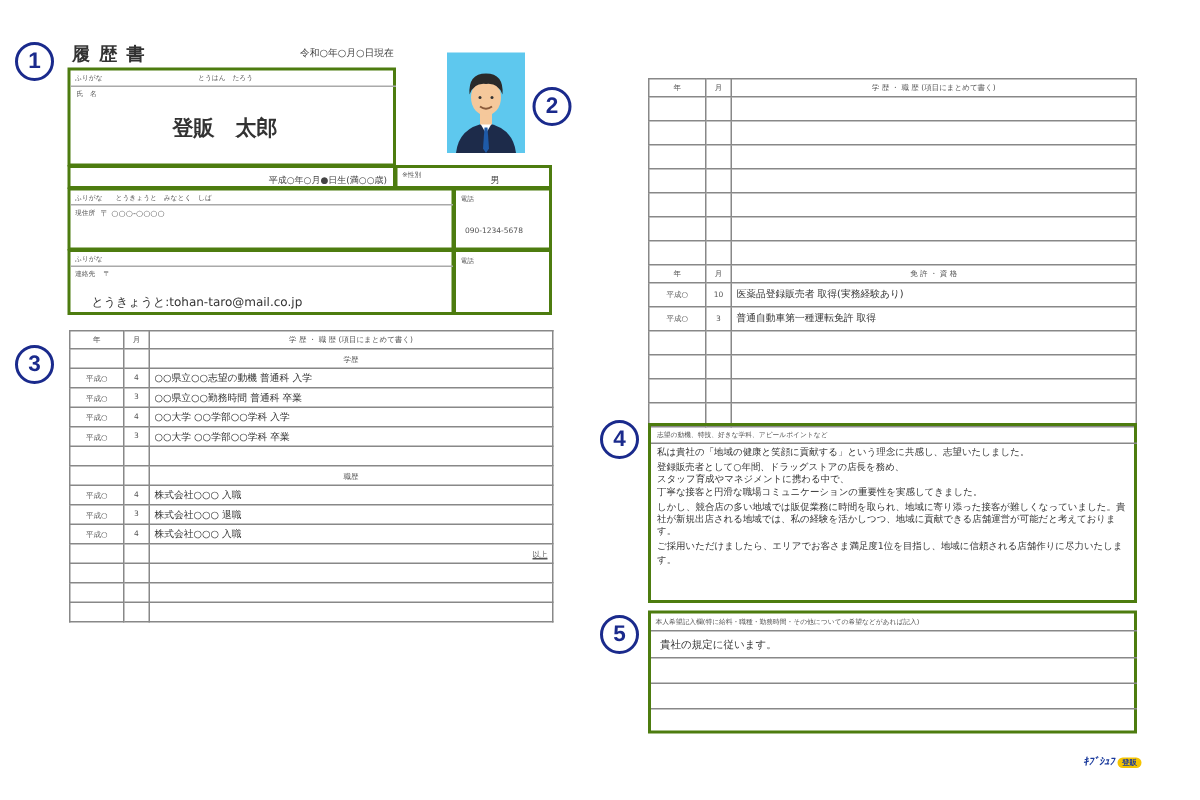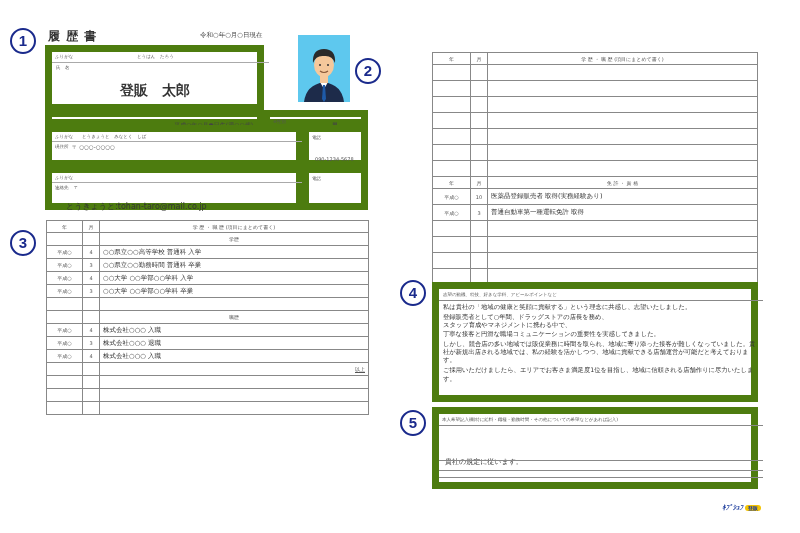--- a/index.html
+++ b/index.html
@@ -1,19 +1,19 @@
 <!DOCTYPE html>
 <html><head>
 <meta charset="utf-8">
 <style>
   html,body{margin:0;padding:0;}
   body{width:800px;height:533px;background:#fff;position:relative;overflow:hidden;font-family:"DejaVu Sans",sans-serif;color:#333;}
   .abs{position:absolute;}
   .badge{position:absolute;width:22px;height:22px;border:2px solid #1a2a8c;border-radius:50%;color:#1a2a8c;font-weight:bold;font-size:15px;line-height:22px;text-align:center;font-family:"Liberation Sans",sans-serif;}
-  .box{position:absolute;border:7px solid #4d7c0f;box-sizing:border-box;}
+  .box{position:absolute;border:2px solid #4d7c0f;box-sizing:border-box;}
   .tiny{font-size:4.5px;color:#555;}
   .small{font-size:6px;color:#444;}
   table.hist{position:absolute;border-collapse:collapse;table-layout:fixed;}
   table.hist td{border:1px solid #888;font-size:6.5px;padding:0 3px;height:12px;color:#333;white-space:nowrap;overflow:hidden;}
   table.hist td.y{text-align:center;font-size:5px;color:#555;}
   table.hist td.m{text-align:center;font-size:5px;color:#555;}
   table.hist td.c{text-align:center;font-size:5px;color:#555;}
   table.hist tr.head td{height:11px;font-size:5px;text-align:center;color:#555;}
   table.hist td.r{text-align:right;font-size:5px;text-decoration:underline;color:#555;}
   .motiv p{margin:0 0 2px 0;font-size:6.3px;line-height:8.2px;color:#333;}
@@ -96,21 +96,21 @@
     <td>学 歴 ・ 職 歴 (項目にまとめて書く)</td>
   </tr>
   <tr>
         <td class="y"></td>
         <td class="m"></td>
         <td class="c">学歴</td>
       </tr>
   <tr>
         <td class="y">平成○</td>
         <td class="m">4</td>
-        <td>○○県立○○高等学校 普通科 入学</td>
+        <td>○○県立○○志望の動機 普通科 入学</td>
       </tr>
   <tr>
         <td class="y">平成○</td>
         <td class="m">3</td>
         <td>○○県立○○勤務時間 普通科 卒業</td>
       </tr>
   <tr>
         <td class="y">平成○</td>
         <td class="m">4</td>
         <td>○○大学 ○○学部○○学科 入学</td>
@@ -264,21 +264,21 @@
 丁寧な接客と円滑な職場コミュニケーションの重要性を実感してきました。</p>
     <p>しかし、競合店の多い地域では販促業務に時間を取られ、地域に寄り添った接客が難しくなっていました。貴社が新規出店される地域では、私の経験を活かしつつ、地域に貢献できる店舗運営が可能だと考えております。</p>
     <p>ご採用いただけましたら、エリアでお客さま満足度1位を目指し、地域に信頼される店舗作りに尽力いたします。</p>
   </div>
 </div>
 
 <div class="box" style="left:432px;top:407px;width:326px;height:82px;">
   <div class="abs" style="left:0;top:0;width:324px;height:11px;border-bottom:1px solid #888;">
     <span class="abs tiny" style="left:3px;top:3px;">本人希望記入欄(特に給料・職種・勤務時間・その他についての希望などがあれば記入)</span>
   </div>
-  <div class="abs" style="left:0;top:12px;width:324px;height:17px;border-bottom:1px solid #888;margin-top:27px;">
+  <div class="abs" style="left:0;top:12px;width:324px;height:17px;border-bottom:1px solid #888;">
     <span class="abs" style="left:6px;top:4px;font-size:7px;color:#333;">貴社の規定に従います。</span>
   </div>
   <div class="abs" style="left:0;top:30px;width:324px;height:16px;border-bottom:1px solid #888;"></div>
   <div class="abs" style="left:0;top:47px;width:324px;height:16px;border-bottom:1px solid #888;"></div>
 </div>
 
 <div class="abs" style="left:722px;top:503px;height:10px;display:flex;align-items:center;">
   <span style="font-size:7px;font-weight:bold;font-style:italic;color:#1a3a9c;">ｷﾌﾞｼｭﾌ</span>
   <span style="margin-left:2px;font-size:5px;background:#f5c400;color:#1a3a9c;border-radius:5px;padding:0 3px;font-weight:bold;">登販</span>
 </div>

